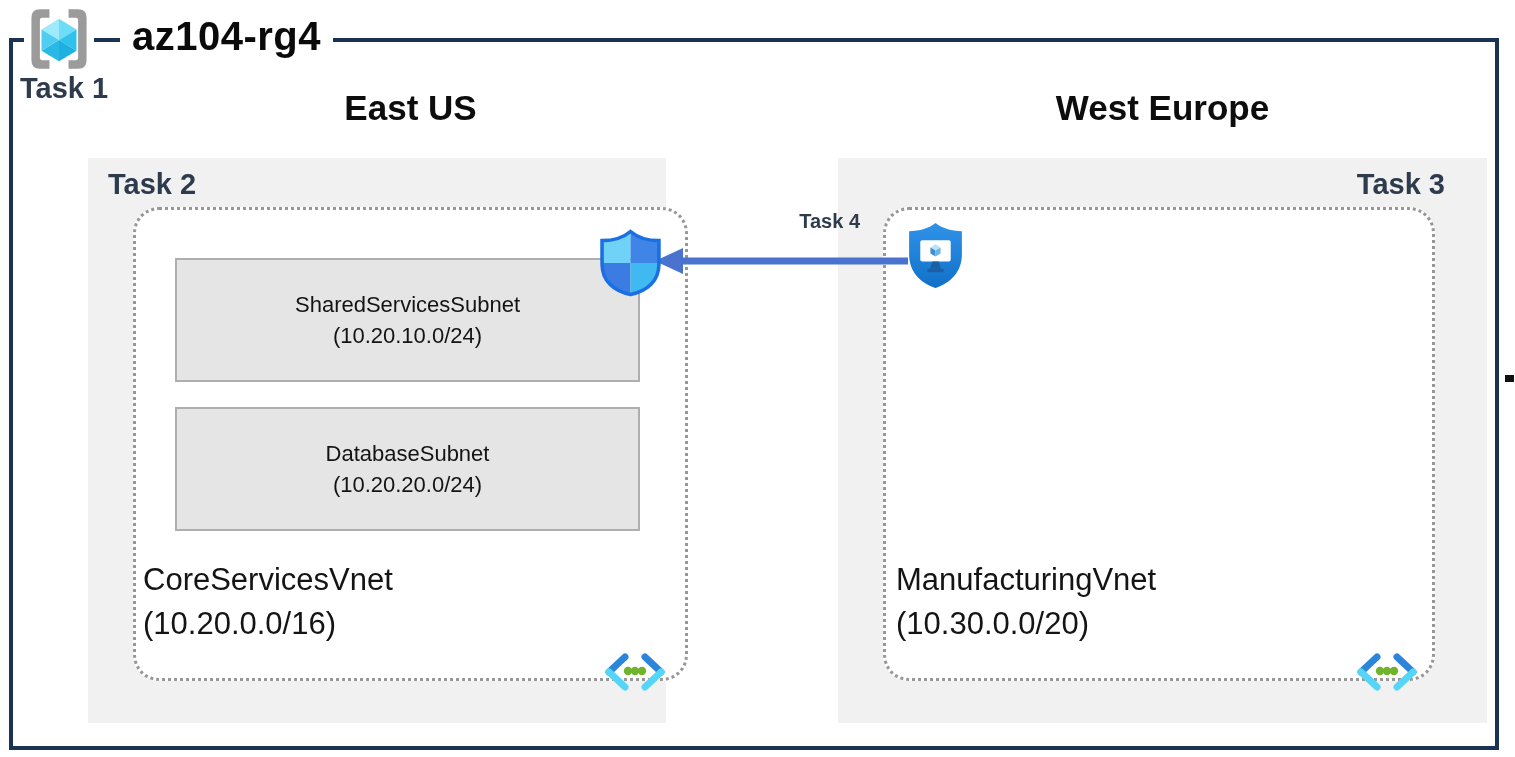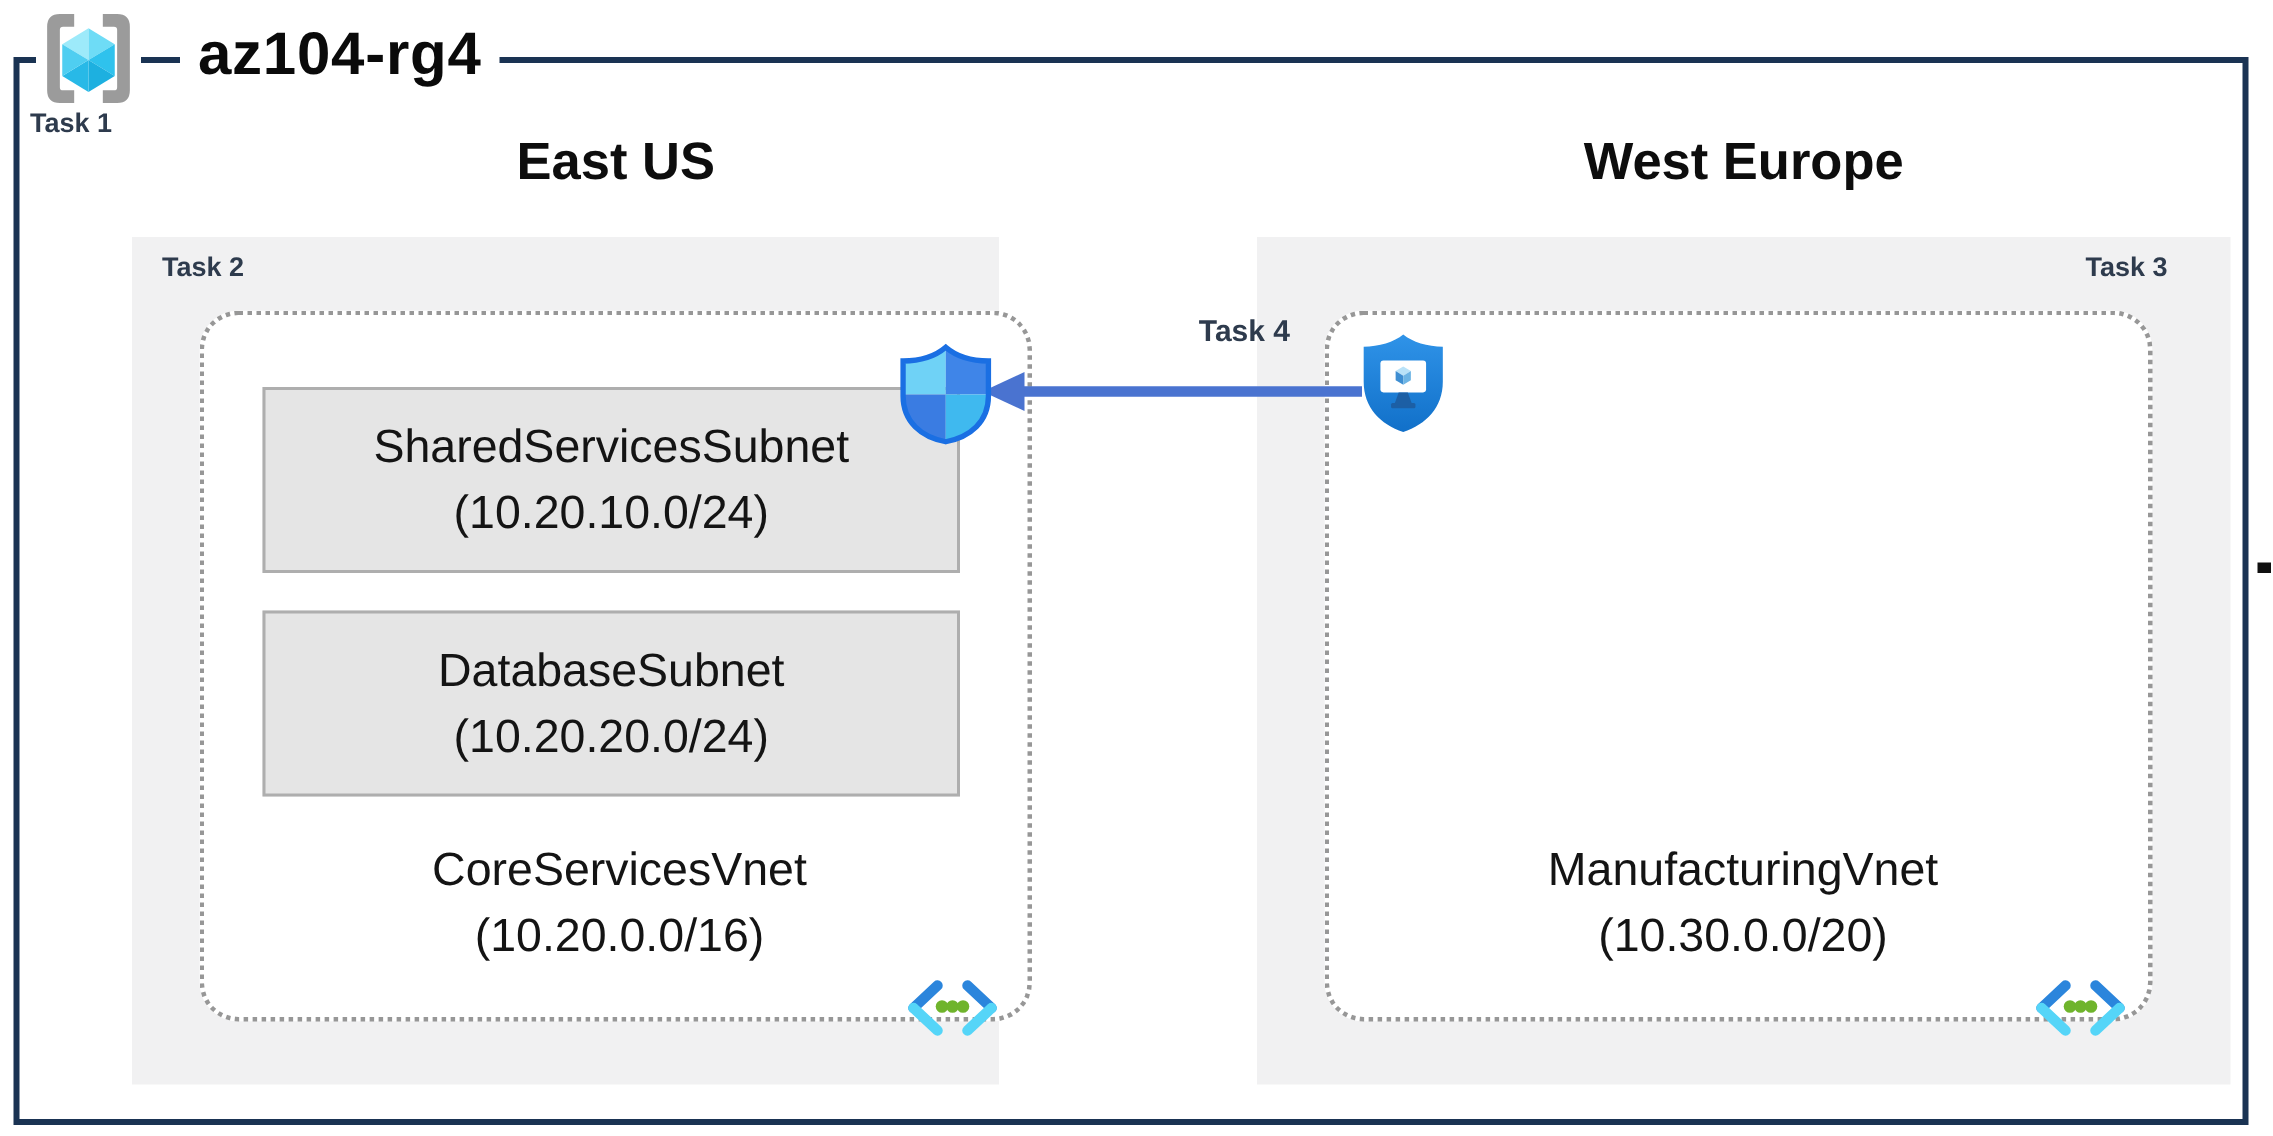--- a/index.html
+++ b/index.html
@@ -31,21 +31,21 @@
     z-index: 3;
     background: #ffffff;
     padding: 2px 12px;
     font-size: 40px;
     font-weight: bold;
     color: #0a0a0a;
     letter-spacing: 0.5px;
   }
   .task-label {
     font-weight: bold;
-    font-size: 18px;
+    font-size: 29px;
     color: #2e3b4d;
     z-index: 4;
   }
   .task1 { position: absolute; left: 20px; top: 72px; }
   .region-name {
     position: absolute;
     top: 88px;
     font-size: 35px;
     color: #0d0d0d;
     text-align: center;
@@ -77,33 +77,32 @@
   .region-box.west .vnet-dotted { left: 45px; width: 552px; }
   .subnet-box {
     position: absolute;
     height: 124px;
     background: #e5e5e5;
     border: 2px solid #aeaeae;
     display: flex;
     flex-direction: column;
     justify-content: center;
     text-align: center;
-    font-size: 31px;
+    font-size: 22px;
     line-height: 1.42;
     color: #141414;
     z-index: 2;
   }
   .region-box.east .subnet-box { left: 87px; width: 465px; }
   .region-box.west .subnet-box { left: 90px; width: 467px; }
   .subnet-1 { top: 100px; }
   .subnet-2 { top: 249px; }
   .vnet-label {
     position: absolute;
     top: 400px;
-    text-align: center;
     font-size: 31px;
     line-height: 1.42;
     color: #141414;
   }
   .region-box.east .vnet-label { left: 55px; width: 540px; }
   .region-box.west .vnet-label { left: 58px; width: 532px; }
   .vnet-icon {
     position: absolute;
     top: 492px;
     width: 66px; height: 44px;

